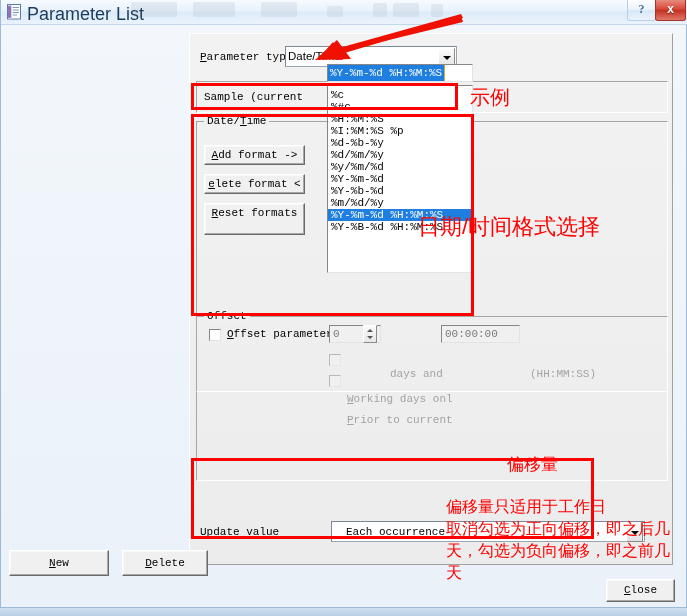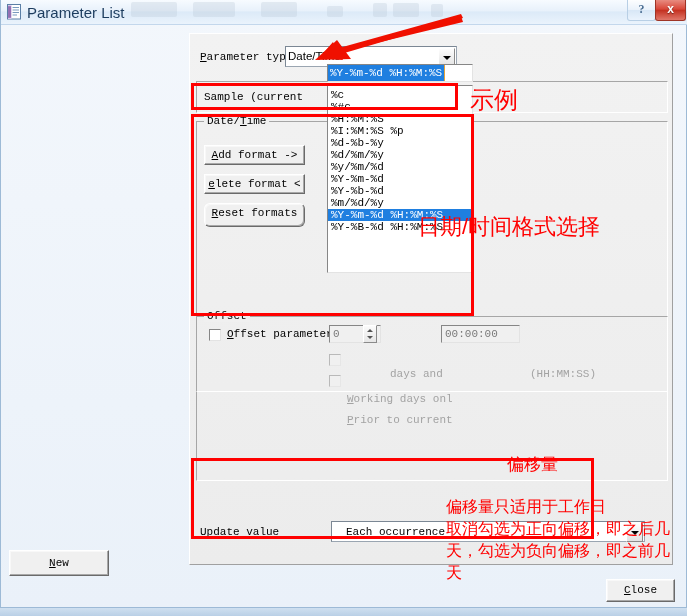--- a/index.html
+++ b/index.html
@@ -46,21 +46,21 @@
     border-radius: 2px;
   }
   .title-icon {
     position: absolute;
     left: 6px; top: 4px;
     width: 15px; height: 16px;
   }
   .title-text {
     position: absolute;
     left: 26px; top: 4px;
-    font-size: 15px;
+    font-size: 18px;
     color: #1c3c5e;
     font-family: "Liberation Sans", sans-serif;
     white-space: nowrap;
   }
   .btn-help {
     position: absolute;
     right: 32px; top: 0px;
     width: 27px; height: 20px;
     background: linear-gradient(to bottom,#fdfeff 0%, #eaf2fb 48%, #d8e7f6 52%, #eaf3fd 100%);
     border: 1px solid #b8cfe5;
@@ -379,21 +379,21 @@
       <div class="group-title mono" style="left:14px;top:81px;">
         <span>Date/</span><span class="ul">T</span><span>ime</span>
       </div>
 
       <div class="pbtn" style="left:14px;top:111px;width:101px;height:20px;">
         <span class="ul">A</span><span>dd format -&gt;</span>
       </div>
       <div class="pbtn" style="left:14px;top:140px;width:101px;height:20px;">
         <span class="ul">e</span><span>lete format &lt;</span>
       </div>
-      <div class="pbtn" style="left:14px;top:169px;width:101px;height:24px;border-radius:6px;">
+      <div class="pbtn" style="left:14px;top:169px;width:101px;height:32px;">
         <span class="ul">R</span><span>eset formats</span>
       </div>
 
       <div class="field" style="left:137px;top:30px;width:146px;height:18px;padding:0;">
         <div style="background:#1f7fe0;color:#ffffff;padding:2px 2px;display:inline-block;outline:1px solid #e2a33a;">%Y-%m-%d %H:%M:%S</div>
       </div>
 
       <div class="listbox" style="left:137px;top:51px;width:146px;height:188px;">
         <div style="padding-top:3px;" id="format-list-rows">
             <div class="list-row">%c</div>
@@ -450,36 +450,39 @@
         <span class="mono" style="line-height:17px;padding-left:12px;">Each occurrence</span>
         <div class="combo-arrow">
           <div class="arrow-glyph"></div>
         </div>
       </div>
     </div>
 
     <div class="pbtn" style="left:8px;top:550px;width:100px;height:26px;line-height:24px;">
       <span class="ul">N</span><span>ew</span>
     </div>
+    <div class="pbtn" style="left:121px;top:550px;width:86px;height:26px;line-height:24px;">
+      <span class="ul">D</span><span>elete</span>
+    </div>
     <div class="pbtn" style="left:605px;top:579px;width:69px;height:23px;line-height:21px;">
       <span class="ul">C</span><span>lose</span>
     </div>
 
   </div>
 
   <div class="bottom-strip"></div>
 
   <svg class="anno-arrow" style="left:275px;top:12px;width:190px;height:50px;" viewBox="0 0 190 50">
     <polygon points="186,4 62,38 58,30 44,46 68,48 64,40 188,10" fill="#f01000"></polygon>
     <polygon points="40,48 76,47 62,28" fill="#f01000"></polygon>
     <polygon points="188,6 66,42 64,36 186,2" fill="#f01000"></polygon>
   </svg>
 
   <div class="anno-box" style="left:191px;top:83px;width:267px;height:27px;"></div>
-  <div class="anno-text" style="left:470px;top:84px;font-size:24px;">示例</div>
+  <div class="anno-text" style="left:470px;top:84px;font-size:20px;">示例</div>
 
   <div class="anno-box" style="left:191px;top:114px;width:283px;height:202px;"></div>
   <div class="anno-text" style="left:418px;top:212px;font-size:22px;">日期/时间格式选择</div>
 
   <div class="anno-box" style="left:191px;top:458px;width:403px;height:81px;"></div>
   <div class="anno-text" style="left:507px;top:453px;font-size:17px;">偏移量</div>
 
   <div class="anno-text" style="left:446px;top:497px;font-size:16px;">偏移量只适用于工作日</div>
   <div class="anno-text" style="left:446px;top:541px;font-size:16px;">天，勾选为负向偏移，即之前几</div>
   <div class="anno-text" style="left:446px;top:519px;font-size:16px;">取消勾选为正向偏移，即之后几</div>

